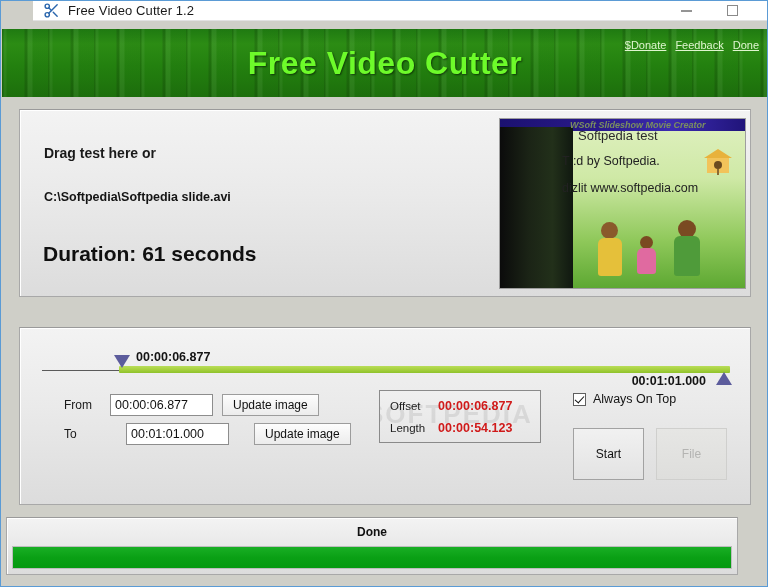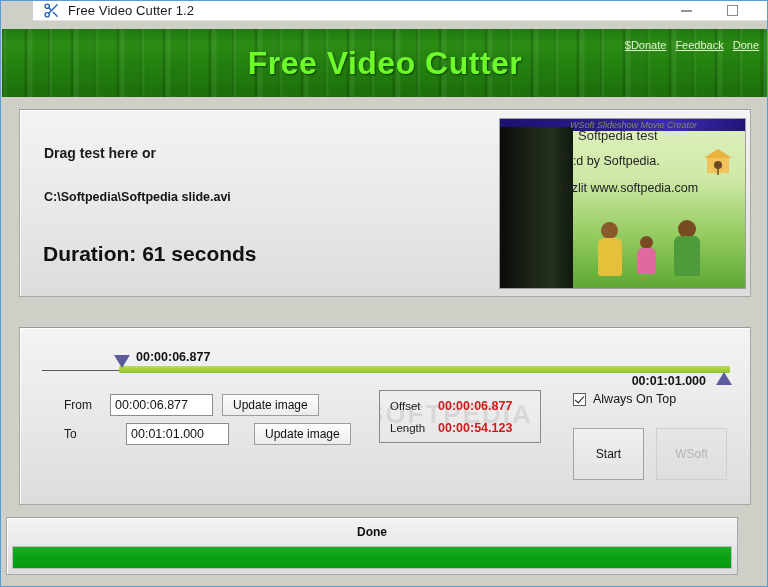--- a/index.html
+++ b/index.html
@@ -168,21 +168,21 @@
     position: absolute;
     left: 0; top: 8px;
     width: 73px; height: 163px;
     background: linear-gradient(90deg,#0b0b0b 0%, #1b2416 40%, #22301a 72%, #101810 100%);
   }
   .thumb-creator {
     position: absolute;
     left: 70px; top: 1px;
     font-size: 9px;
     font-style: italic;
-    font-weight: normal;
+    font-weight: bold;
     color: #7b8f5f;
     white-space: nowrap;
   }
   .thumb-t1 {
     position: absolute;
     left: 78px; top: 9px;
     font-size: 13px;
     color: #2b2b2b;
     white-space: nowrap;
   }
@@ -525,21 +525,21 @@
       <span class="v">00:00:54.123</span>
     </div>
   </div>
 
   <div class="chk-row">
     <span class="chkbox"></span>
     <span class="chk-label">Always On Top</span>
   </div>
 
   <button class="bigbtn" id="start-btn">Start</button>
-  <button class="bigbtn" id="stop-btn">WSoft</button>
+  <button class="bigbtn" id="stop-btn">File</button>
 
   <div class="panel" id="prog-panel">
     <div class="prog-label">Done</div>
     <div class="prog-track">
       <div class="prog-fill" id="prog-fill" style="width: 100%;"></div>
     </div>
   </div>
 
 </div>
 

